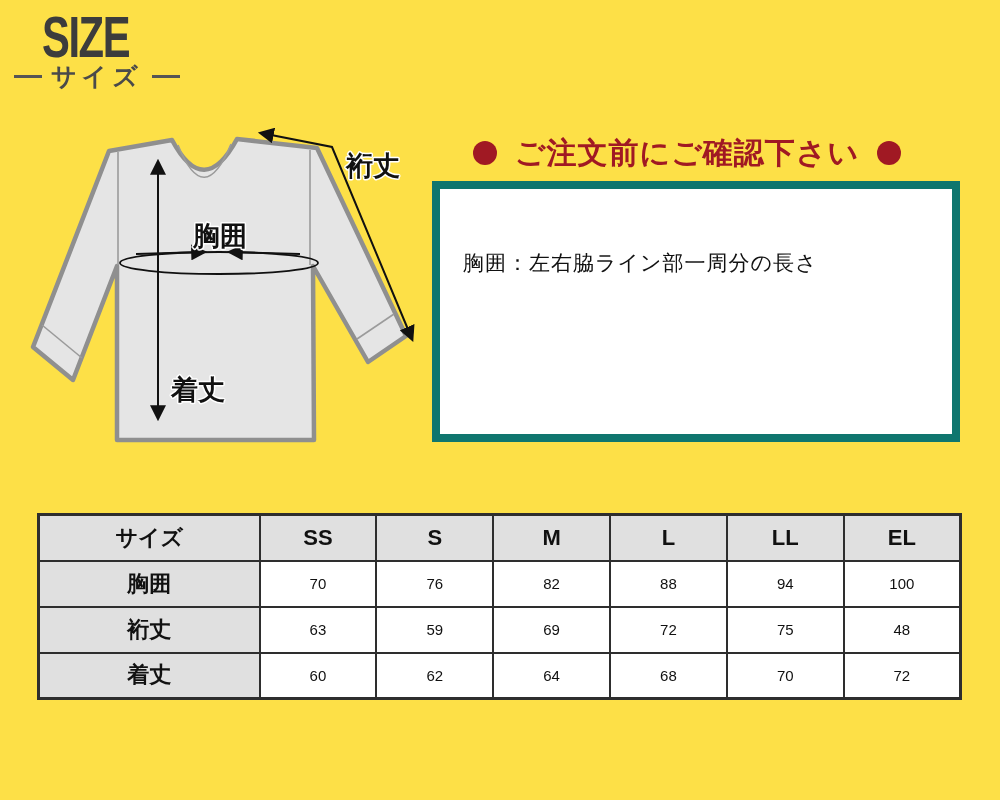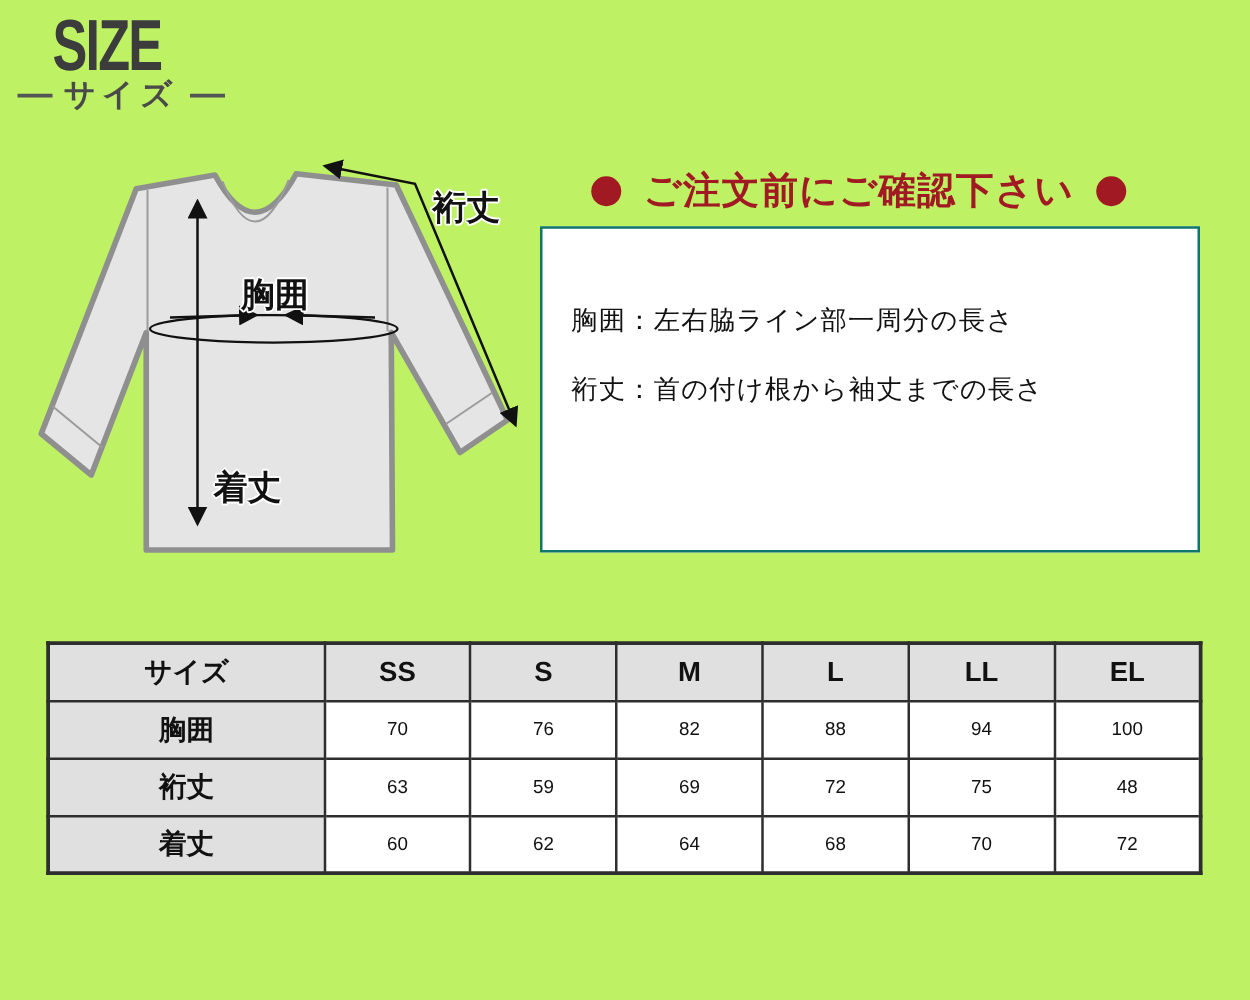--- a/index.html
+++ b/index.html
@@ -1,20 +1,20 @@
 <!DOCTYPE html>
 <html><head>
 <meta charset="utf-8">
 <style>
   * { margin:0; padding:0; box-sizing:border-box; }
   html,body { background:#ffffff; }
   body { font-family:"Liberation Sans","DejaVu Sans",sans-serif; }
   .canvas {
     position:relative; width:1000px; height:800px;
-    background:#bef264; overflow:hidden; margin:0 auto;
+    background:#fde047; overflow:hidden; margin:0 auto;
   }
 
   
   .size-title {
     position:absolute; left:42px; top:8px;
     font-size:58px; font-weight:800; line-height:1;
     color:#3c3c3c; letter-spacing:-2px;
     transform:scaleX(0.72); transform-origin:left top;
   }
   .size-subtitle {
@@ -43,21 +43,21 @@
   }
   .red-dot { width:24px; height:24px; border-radius:50%; background:#a01923; flex:0 0 auto; }
   .notice-heading-text {
     font-size:30px; font-weight:700; color:#a01923;
     letter-spacing:1px; white-space:nowrap; line-height:1;
   }
 
   
   .notice-box {
     position:absolute; left:432px; top:181px; width:528px; height:261px;
-    border:2px solid #0f766e; background:#fff;
+    border:8px solid #0f766e; background:#fff;
     padding:62px 0 0 23px;
   }
   .notice-line {
     font-size:21px; color:#111; line-height:24px;
     letter-spacing:1px; margin:0 0 31px 0; white-space:nowrap;
   }
 
   
   .size-table-wrap { position:absolute; left:37px; top:513px; width:925px; }
   table.size-table {
@@ -119,21 +119,20 @@
   </div>
 
   <div class="notice-heading">
     <span class="red-dot"></span>
     <span class="notice-heading-text">ご注文前にご確認下さい</span>
     <span class="red-dot"></span>
   </div>
 
   <div class="notice-box">
     <p class="notice-line">胸囲：左右脇ライン部一周分の長さ</p>
-    <p class="notice-line">裄丈：首の付け根から袖丈までの長さ</p>
   </div>
 
   <div class="size-table-wrap">
     <table class="size-table">
       <colgroup>
         <col class="label-col">
           <col>
           <col>
           <col>
           <col>

